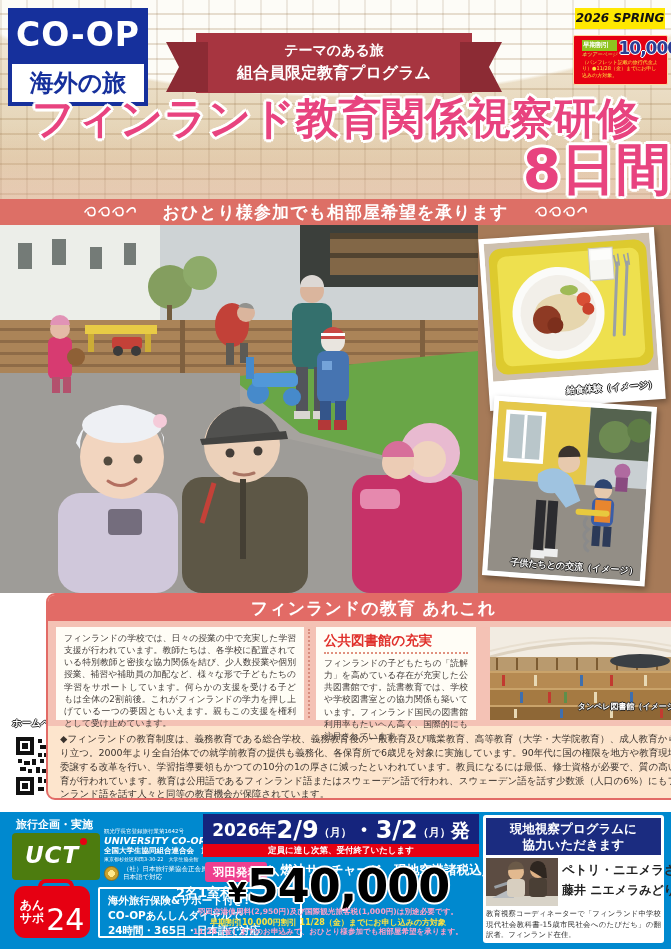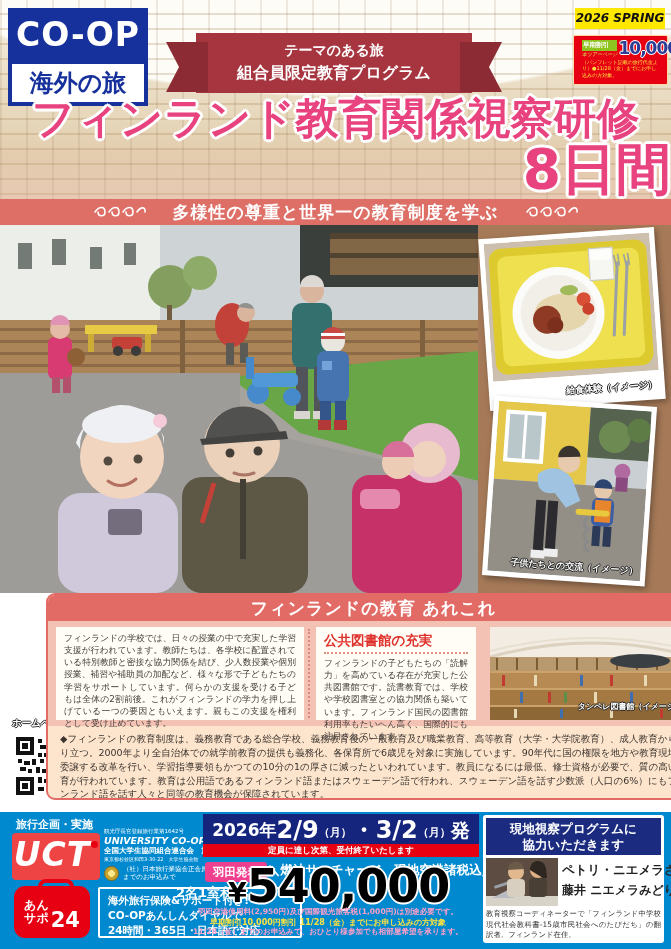--- a/index.html
+++ b/index.html
@@ -76,40 +76,40 @@
     padding-bottom:2px;margin-bottom:3px;white-space:nowrap;}
   .edu-body{color:#433d3a;font-size:8.8px;line-height:1.38;text-align:justify;}
   #edu-divider{position:absolute;left:260px;top:8px;bottom:8px;width:0;
     border-left:2px dotted #d78c7d;}
   #library-photo{position:absolute;left:442px;top:6px;right:8px;bottom:6px;overflow:hidden;}
   #edu-foot{padding:6px 12px 0;color:#3a332e;font-size:9.5px;line-height:1.46;text-align:justify;}
 
   
   #footer{left:0;top:812px;width:671px;height:137px;background:#0089cf;}
   #agency-label{left:16px;top:5px;color:#fff;font-weight:bold;font-size:11px;}
-  #uct-logo{left:12px;top:21px;width:88px;height:47px;background:#ef4444;border-radius:4px;
-    color:#fff;font-weight:bold;font-size:33px;text-align:center;line-height:44px;
+  #uct-logo{left:12px;top:21px;width:88px;height:47px;background:#4d7c0f;border-radius:4px;
+    color:#fff;font-weight:bold;font-size:23px;text-align:center;line-height:44px;
     font-style:italic;letter-spacing:1px;}
   #uct-logo .dot{display:inline-block;width:7px;height:7px;background:#e60012;border-radius:50%;
     vertical-align:18px;margin-left:1px;}
   #agency-lines{left:104px;top:16px;width:190px;color:#fff;}
   #agency-lines .t1{font-size:5.5px;}
   #agency-lines .t2{font-size:9.5px;font-weight:bold;font-style:italic;}
   #agency-lines .t3{font-size:7.5px;font-weight:bold;}
   #agency-lines .t4{font-size:5px;}
   #agency-lines .mrow{display:flex;align-items:center;margin-top:3px;gap:4px;}
   #jata-emblem{width:13px;height:13px;border-radius:50%;background:radial-gradient(#ffe88a 0 35%,#caa22e 36% 100%);
     border:1px solid #8a6d1e;flex:0 0 auto;}
   #agency-lines .t5{font-size:6.5px;line-height:1.3;}
   #ansapo{left:14px;top:74px;width:76px;height:52px;background:#e60012;border-radius:11px;
     color:#fff;display:flex;align-items:center;justify-content:center;gap:2px;}
   #ansapo::before{content:"";position:absolute;top:-7px;left:24px;width:28px;height:12px;
     border:4px solid #e60012;border-bottom:none;border-radius:8px 8px 0 0;}
   #ansapo .col{display:flex;flex-direction:column;line-height:1.05;font-weight:bold;font-size:12px;}
-  #ansapo .big{font-size:21px;font-weight:bold;line-height:1;margin-top:16px;}
+  #ansapo .big{font-size:30px;font-weight:normal;line-height:1;margin-top:16px;}
   #insurance{left:98px;top:75px;width:204px;height:51px;border:2px solid #fff;border-radius:2px;
     color:#fff;font-weight:bold;font-size:10.5px;line-height:1.42;padding:4px 0 0 8px;box-sizing:border-box;}
   #date-box{left:203px;top:2px;width:276px;height:30px;background:#15247d;color:#fff;
     text-align:center;white-space:nowrap;}
   #date-box .p1{font-size:17px;font-weight:bold;vertical-align:2px;}
   #date-box .p2{font-size:24px;font-weight:bold;}
   #date-box .p3{font-size:11px;font-weight:bold;vertical-align:2px;}
   #date-box .p7{font-size:19px;font-weight:bold;vertical-align:1px;}
   #capacity{left:203px;top:32px;width:276px;height:13px;background:#e60012;color:#fff;
     font-size:8.5px;font-weight:bold;text-align:center;line-height:13px;}
@@ -169,21 +169,21 @@
       <div class="note">（パンフレット記載の旅行代金より）●11/28（金）までにお申し込みの方対象。</div>
     </div>
 
     <div id="main-title" class="abs">フィンランド教育関係視察研修</div>
     <div id="duration" class="abs">8日間</div>
 
     <div id="tagline" class="abs">
       <svg width="54" height="14" viewBox="0 0 54 14">
         <path d="M2 7 C6 1,12 1,12 7 C12 12,5 12,5 7 M16 7 C20 1,26 1,26 7 C26 12,19 12,19 7 M30 7 C34 1,40 1,40 7 C40 12,33 12,33 7 M44 7 C48 1,53 2,52 7" stroke="#fff" stroke-width="1.6" fill="none" stroke-linecap="round"></path>
       </svg>
-      <span class="txt">多様性の尊重と世界一の教育制度を学ぶ</span>
+      <span class="txt">おひとり様参加でも相部屋希望を承ります</span>
       <svg width="54" height="14" viewBox="0 0 54 14">
         <path d="M2 7 C6 1,12 1,12 7 C12 12,5 12,5 7 M16 7 C20 1,26 1,26 7 C26 12,19 12,19 7 M30 7 C34 1,40 1,40 7 C40 12,33 12,33 7 M44 7 C48 1,53 2,52 7" stroke="#fff" stroke-width="1.6" fill="none" stroke-linecap="round"></path>
       </svg>
     </div>
   </div>
 
   <div id="photo-strip" class="abs">
 
     <div id="main-photo" class="abs">
       <svg width="478" height="368" viewBox="0 0 478 368">
@@ -470,21 +470,21 @@
 
     <div id="agency-lines" class="abs">
       <div class="t1">観光庁長官登録旅行業第1642号</div>
       <div class="t2">UNIVERSITY CO-OP TOURISM</div>
       <div class="t3">全国大学生協同組合連合会　旅行センター</div>
       <div class="t4">東京都杉並区和田3-30-22　大学生協会館</div>
       <div class="mrow">
         <div id="jata-emblem"></div>
         <div class="t5">
           <div>（社）日本旅行業協会正会員</div>
-          <div>までのお申込みで</div>
+          <div>日本語で対応</div>
         </div>
       </div>
     </div>
 
     <div id="ansapo" class="abs">
       <span class="col">
           <span>あん</span>
           <span>サポ</span>
         </span>
       <span class="big">24</span>

